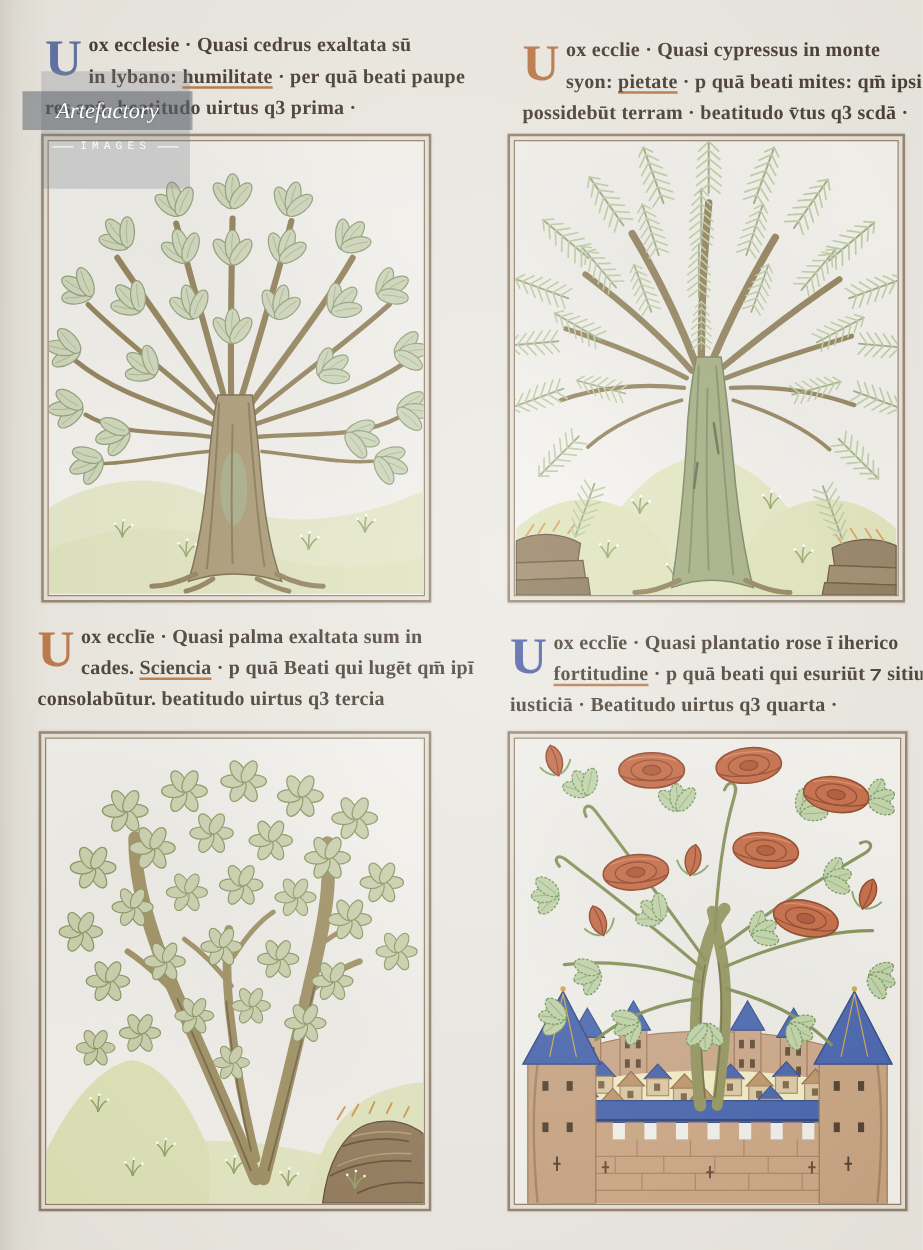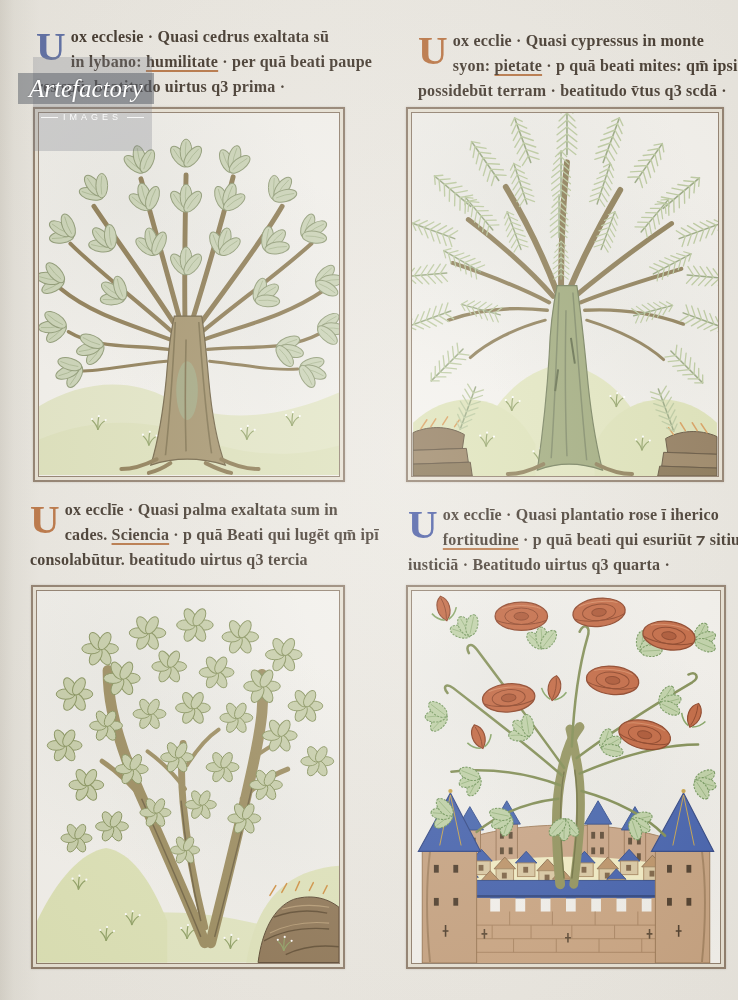--- a/index.html
+++ b/index.html
@@ -19,24 +19,24 @@
          box-shadow:0 0 2px rgba(90,75,60,.25);}
   .inner{width:100%;height:100%;box-sizing:border-box;border:1px solid #8d7b69;background:#f3f1ec;overflow:hidden;
          background-image:radial-gradient(circle at 30% 25%, rgba(185,190,182,.16), transparent 55%),
                           radial-gradient(circle at 75% 60%, rgba(185,190,182,.13), transparent 50%);}
   .inner svg{display:block;width:100%;height:100%;}
   
   .wm{position:absolute;left:0;top:0;pointer-events:none;z-index:5;}
   .wm-square{position:absolute;left:33px;top:57px;width:119px;height:94px;background:rgba(128,134,143,.30);}
   .wm-band{position:absolute;left:18px;top:73px;width:136px;height:31px;background:rgba(80,85,96,.48);
            display:flex;align-items:center;justify-content:center;}
-  .wm-band span{color:#fff;font-style:italic;font-size:25px;font-family:"Liberation Serif",serif;
+  .wm-band span{color:#fff;font-style:italic;font-size:18px;font-family:"Liberation Serif",serif;
                 text-shadow:0 0 2px rgba(0,0,0,.25);}
   .wm-sub{position:absolute;left:33px;top:112px;width:119px;display:flex;align-items:center;justify-content:center;gap:5px;}
-  .wm-sub span.txt{color:rgba(255,255,255,.92);font-size:9px;letter-spacing:4px;font-family:Liberation Sans, sans-serif;}
+  .wm-sub span.txt{color:rgba(255,255,255,.92);font-size:9px;letter-spacing:4px;font-family:Liberation Mono, monospace;}
   .wm-sub .dash{display:inline-block;width:17px;height:1px;background:rgba(255,255,255,.85);}
 </style>
 </head>
 <body>
 
 <div class="page">
 
   <svg width="0" height="0" style="position:absolute" aria-hidden="true">
     <defs>
       <g id="g-leaf">

